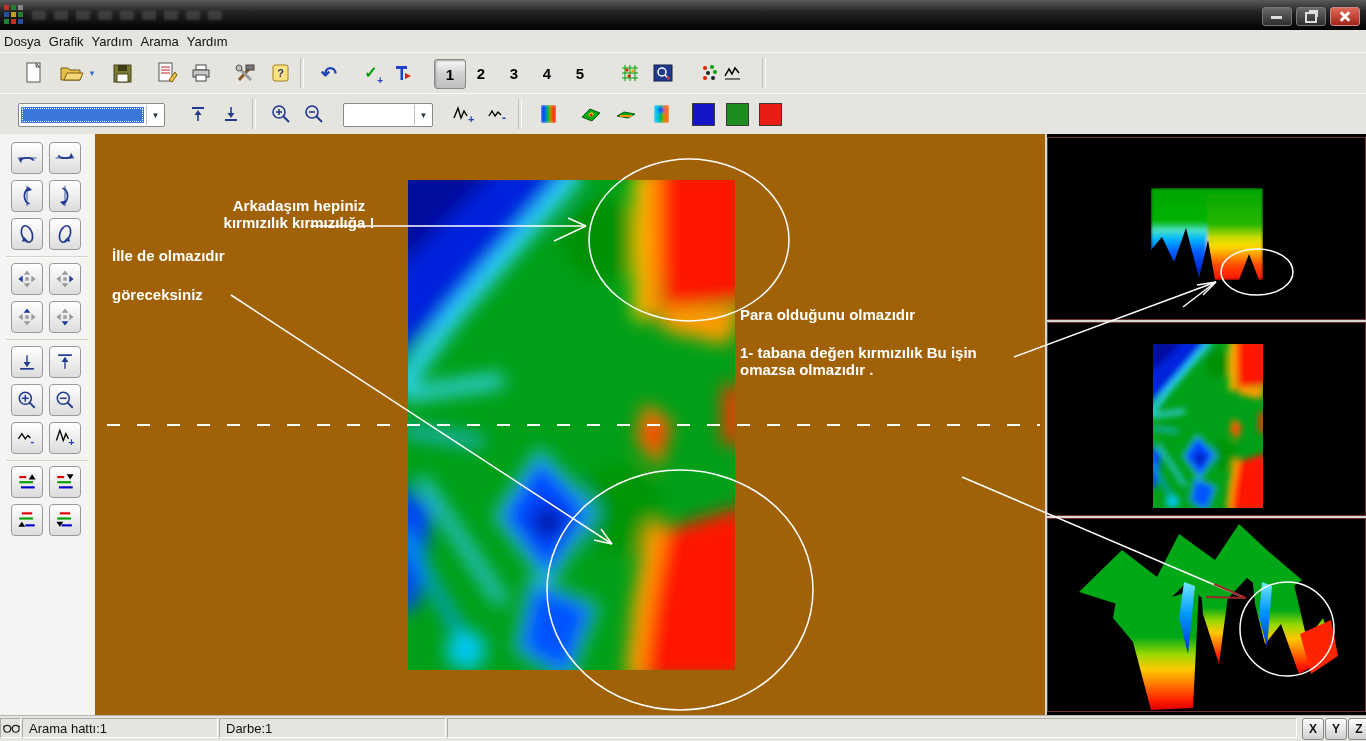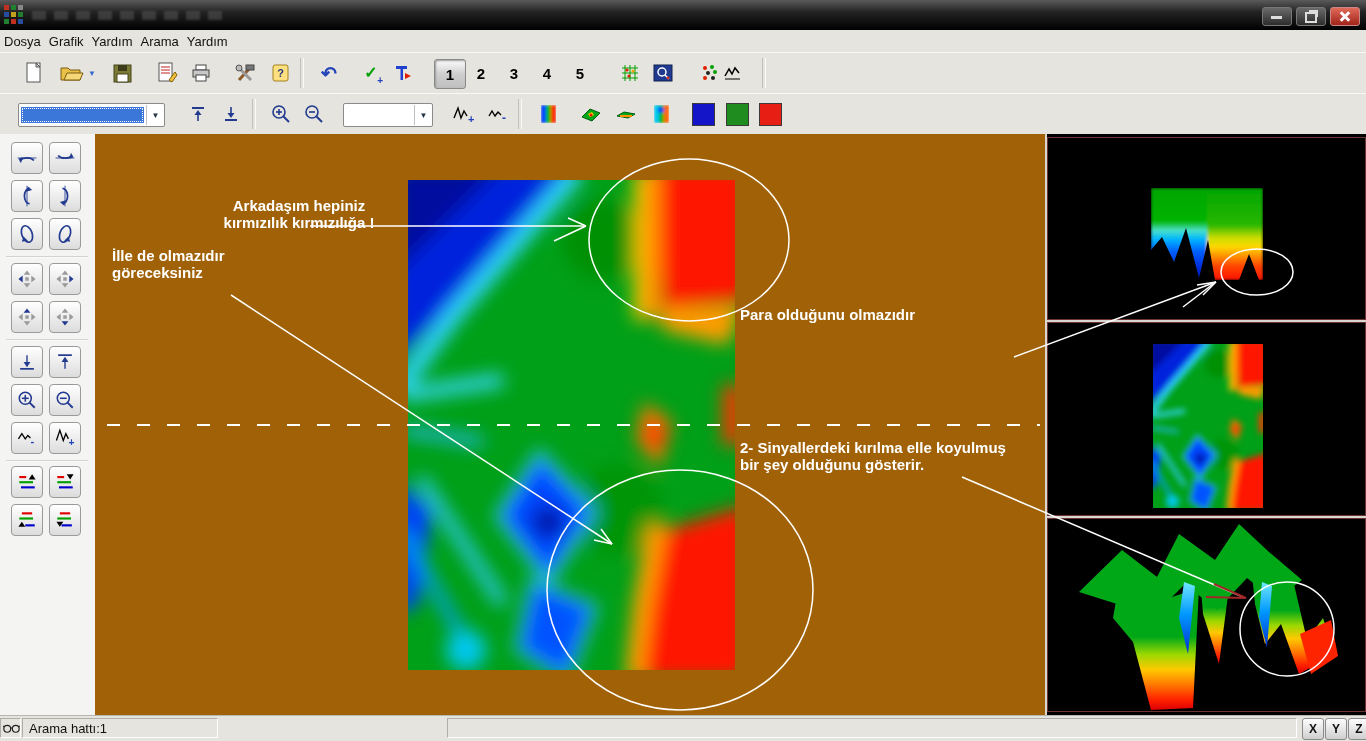--- a/index.html
+++ b/index.html
@@ -559,26 +559,26 @@
   <div class="canvas">
     <svg class="imgbox" style="left:313px;top:46px" width="327" height="490">
       <use href="#hm" width="327" height="490"></use>
       </svg>
     <div class="annot" style="left:98px;top:63px;width:212px;text-align:center">
       <div>Arkadaşım hepiniz</div>
         <div>kırmızılık kırmızılığa !</div>
       </div>
     <div class="annot" style="left:17px;top:113px">
       <div>İlle de olmazıdır</div>
-        <div style="margin-top:0">göreceksiniz</div>
+        <div style="margin-top:22px">göreceksiniz</div>
       </div>
     <div class="annot" style="left:645px;top:172px">Para olduğunu olmazıdır</div>
-    <div class="annot" style="left:645px;top:305px;width:300px">
-      <div>2- Sinyallerdeki kırılma elle koyulmuş</div>
-        <div>bir şey olduğunu gösterir.</div>
+    <div class="annot" style="left:645px;top:210px;width:280px">
+      <div>1- tabana değen kırmızılık Bu işin</div>
+        <div>omazsa olmazıdır .</div>
       </div>
   </div>
 
   <div class="vsplit"></div>
 
   <div class="rightcol">
     <div class="rview" style="top:3px;height:183px">
       <svg class="imgbox" style="left:103px;top:50px" width="112" height="92">
         <use href="#xs" width="112" height="92"></use>
         </svg>
@@ -626,19 +626,20 @@
     <div class="scell" style="left:0;width:21px;padding-left:2px">
       <svg width="17" height="12" viewBox="0 0 20 12">
         <circle cx="5" cy="7" r="4" fill="none" stroke="#222" stroke-width="1.4"></circle>
         <circle cx="15" cy="7" r="4" fill="none" stroke="#222" stroke-width="1.4"></circle>
         <line x1="9" y1="6" x2="11" y2="6" stroke="#222" stroke-width="1.4"></line>
         <line x1="1" y1="5" x2="0" y2="3" stroke="#222"></line>
           <line x1="19" y1="5" x2="20" y2="3" stroke="#222"></line>
       </svg>
     </div>
     <div class="scell" style="left:22px;width:196px">Arama hattı:1</div>
+    <div class="scell" style="left:219px;width:227px">Darbe:1</div>
     <div class="scell" style="left:447px;width:850px"></div>
     <div class="axbtn" style="left:1302px">X</div>
     <div class="axbtn" style="left:1325px">Y</div>
     <div class="axbtn" style="left:1348px">Z</div>
   </div>
 
 </div>
 
 </body></html>

